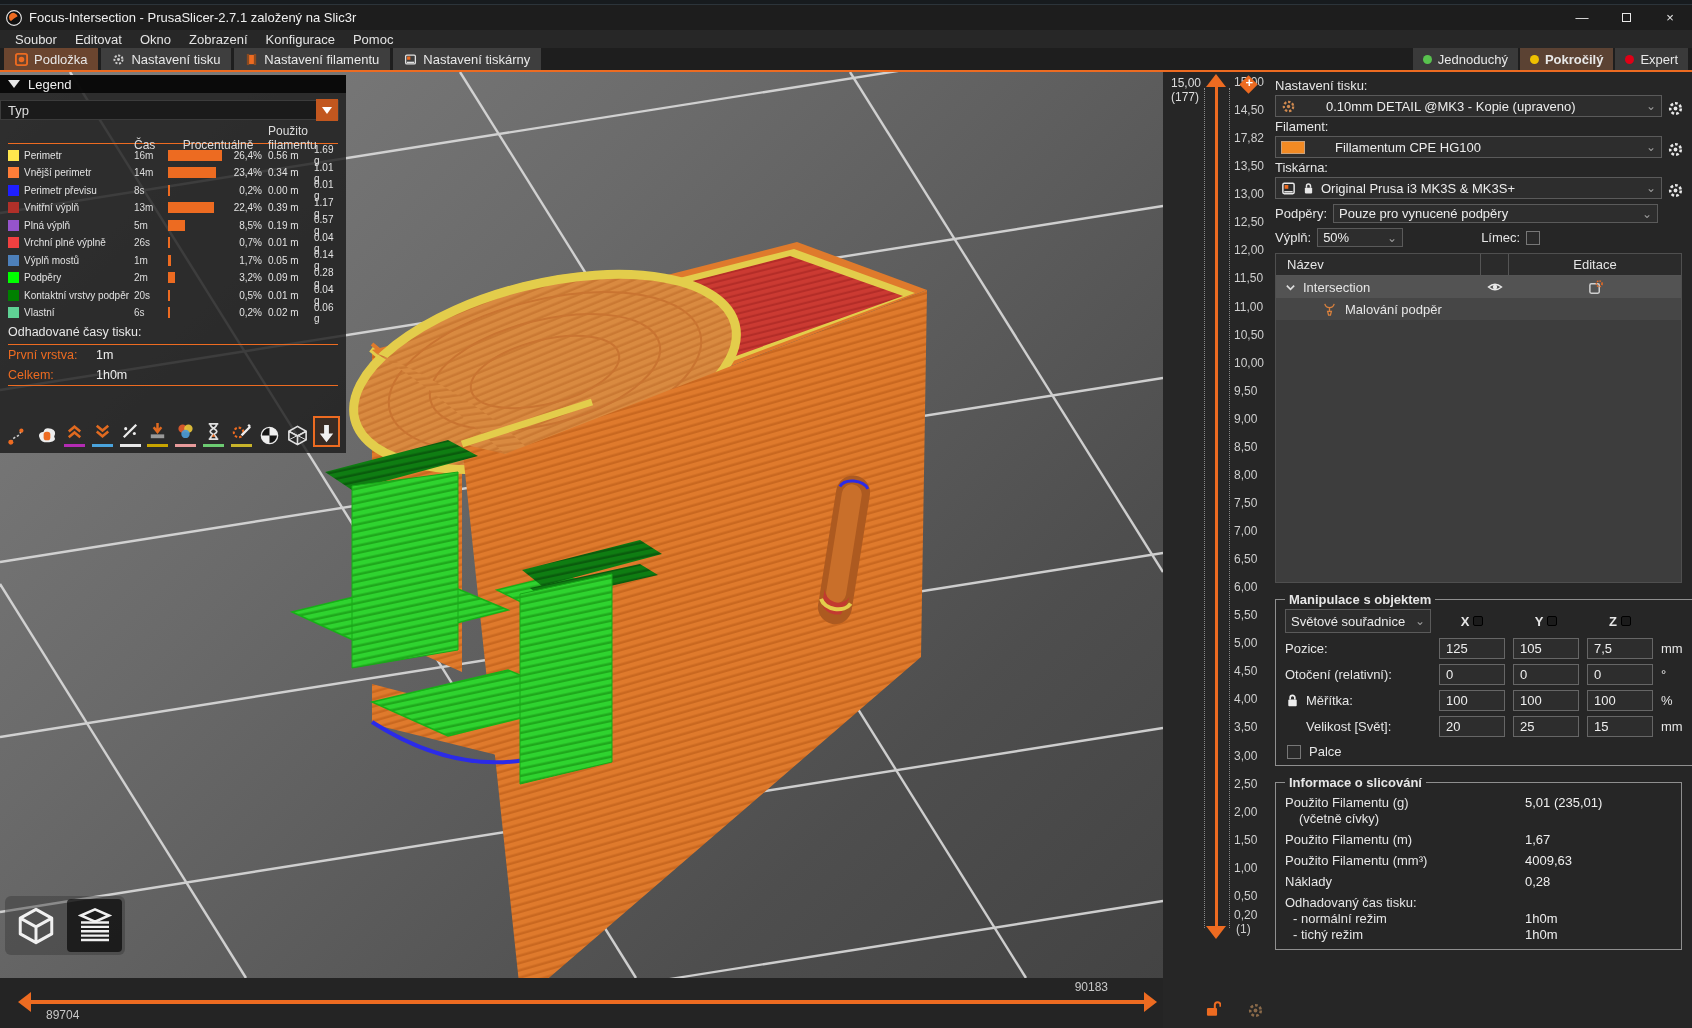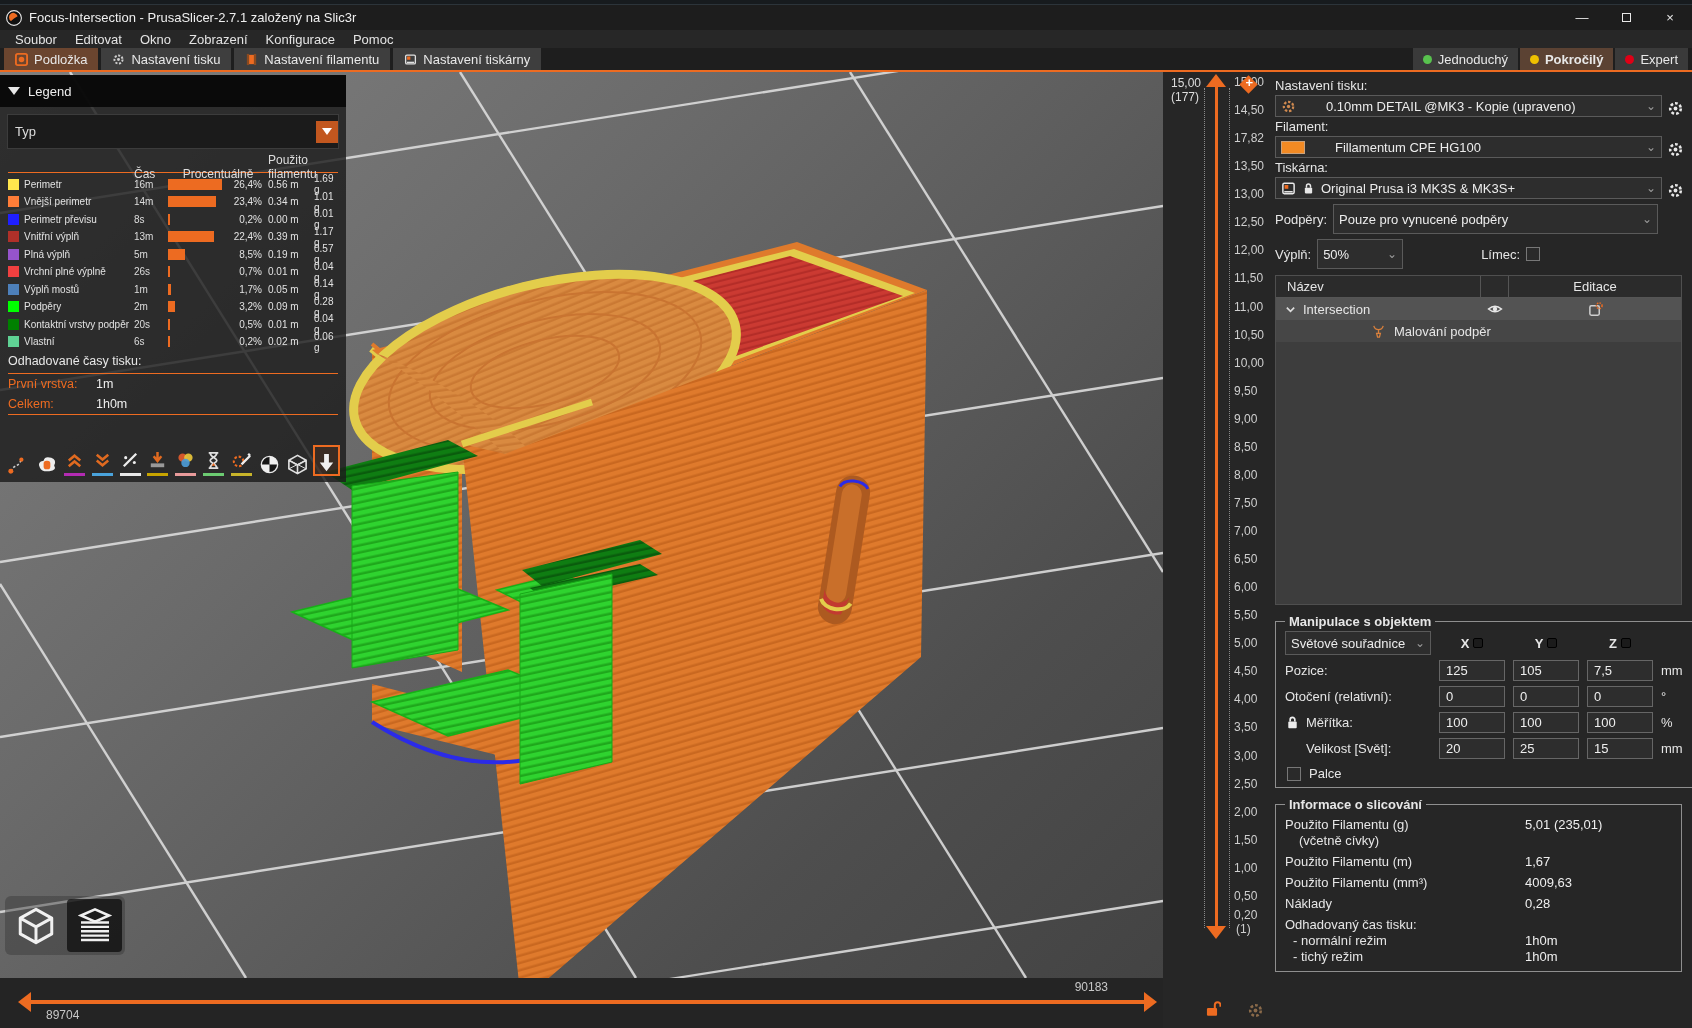--- a/index.html
+++ b/index.html
@@ -28,23 +28,23 @@
   .dot { width:9px; height:9px; border-radius:50%; }
 
   
   .main { position:relative; height:956px; display:flex; }
   .viewport { position:relative; width:1163px; height:956px;
     background:linear-gradient(135deg,#808080 0%,#6a6a6a 35%,#4e4e4e 75%,#424242 100%); }
   .scene { position:absolute; left:0; top:0; }
 
   
   .legend-panel { position:absolute; left:0; top:3px; width:346px; background:rgba(28,28,28,0.82); color:#ddd; }
-  .legend-head { height:32px; background:rgba(8,8,8,0.92); display:flex; align-items:center; gap:8px; padding:0 8px; font-size:13px; color:#eee; }
+  .legend-head { height:18px; background:rgba(8,8,8,0.92); display:flex; align-items:center; gap:8px; padding:0 8px; font-size:13px; color:#eee; }
   .tri-down { width:0; height:0; border-left:6px solid transparent; border-right:6px solid transparent; border-top:8px solid #e8e8e8; }
-  .typ-row { margin:7px 7px 4px 7px; height:35px; background:#1b1b1b; border:1px solid #3c3c3c; display:flex; align-items:center; }
+  .typ-row { margin:7px 7px 4px 0; height:20px; background:#1b1b1b; border:1px solid #3c3c3c; display:flex; align-items:center; }
   .typ-row .typ-label { font-size:13px; color:#ddd; padding-left:7px; }
   .typ-btn { margin-left:auto; width:22px; height:22px; background:#c2571f; display:flex; align-items:center; justify-content:center; }
   .typ-btn .tri { width:0; height:0; border-left:5px solid transparent; border-right:5px solid transparent; border-top:7px solid #fff; }
   .lgrid { display:grid; grid-template-columns:16px 110px 34px 58px 42px 46px 1fr; align-items:center; padding:0 8px; }
   .lhead { height:20px; font-size:12px; color:#ddd; border-bottom:1px solid #ED6B21; margin:0 8px; padding:0 !important;
            display:grid; grid-template-columns:16px 110px 34px 58px 42px 46px 1fr; align-items:end; }
   .lhead span { padding-bottom:2px; }
   .lrow { height:17.5px; font-size:10px; color:#e2e2e2; }
   .lrow .sw { width:11px; height:11px; }
   .lrow .t { color:#ddd; }
@@ -99,29 +99,29 @@
 
   .settings { position:relative; width:423px; padding:4px 8px 0 6px; color:#e6e6e6; font-size:13px; }
   .s-label { margin:2px 0 2px 0; }
   .combo-row { display:flex; align-items:flex-end; gap:5px; margin-bottom:2px; }
   .combo { flex:1; height:22px; background:#2d2d2d; border:1px solid #5a5a5a; display:flex; align-items:center;
     padding:0 5px; gap:6px; color:#ececec; }
   .combo .gap { width:18px; }
   .combo .chev { margin-left:auto; color:#9a9a9a; font-size:12px; }
   .fil-sw { width:24px; height:13px; background:#F28A24; border:1px solid #caa27c; }
   .inline-row { display:flex; align-items:center; margin:5px 26px 4px 0; gap:6px; }
-  .inline-row .combo { height:30px; }
+  .inline-row .combo { height:19px; }
   .cbox { width:14px; height:14px; background:#2a2a2a; border:1px solid #777; }
   .objlist { margin-top:6px; margin-right:2px; border:1px solid #4f4f4f; height:330px; background:#3d3d3d; font-size:13px; }
   .obj-head { height:22px; background:#2b2b2b; display:grid; grid-template-columns:205px 28px 1fr; align-items:center; border-bottom:1px solid #555; }
   .obj-head .c { border-right:1px solid #555; height:100%; display:flex; align-items:center; padding-left:11px; }
   .obj-head .c3 { justify-content:center; padding-left:0; border-right:none; }
   .obj-row1 { height:22px; background:#535353; display:grid; grid-template-columns:205px 28px 1fr; align-items:center; }
   .obj-row1 .nm { display:flex; align-items:center; gap:7px; padding-left:9px; }
-  .obj-row2 { height:22px; background:#464646; display:flex; align-items:center; gap:8px; padding-left:95px; }
+  .obj-row2 { height:22px; background:#464646; display:flex; align-items:center; gap:8px; padding-left:46px; }
   fieldset { border:1px solid #8f8f8f; margin-top:9px; margin-right:2px; padding:2px 9px 6px 9px; }
   fieldset legend { font-weight:bold; font-size:13px; padding:0 4px; }
   .man-grid { display:grid; grid-template-columns:146px 66px 66px 66px 30px; column-gap:8px; row-gap:5px; align-items:center; }
   .axis-head { display:flex; align-items:center; gap:4px; font-weight:bold; justify-content:center; }
   .axis-ic { width:10px; height:10px; background:#1b1b1b; border:1px solid #000; border-radius:2px; }
   .num { width:66px; height:21px; background:#2d2d2d; border:1px solid #666; color:#eee; font-size:13px;
     padding:0 6px; font-family:"Liberation Sans",sans-serif; }
   .scale-lab { display:flex; align-items:center; gap:6px; }
   .palce-row { display:flex; align-items:center; gap:8px; margin-top:7px; margin-left:2px; }
   .info-grid { font-size:13px; }

